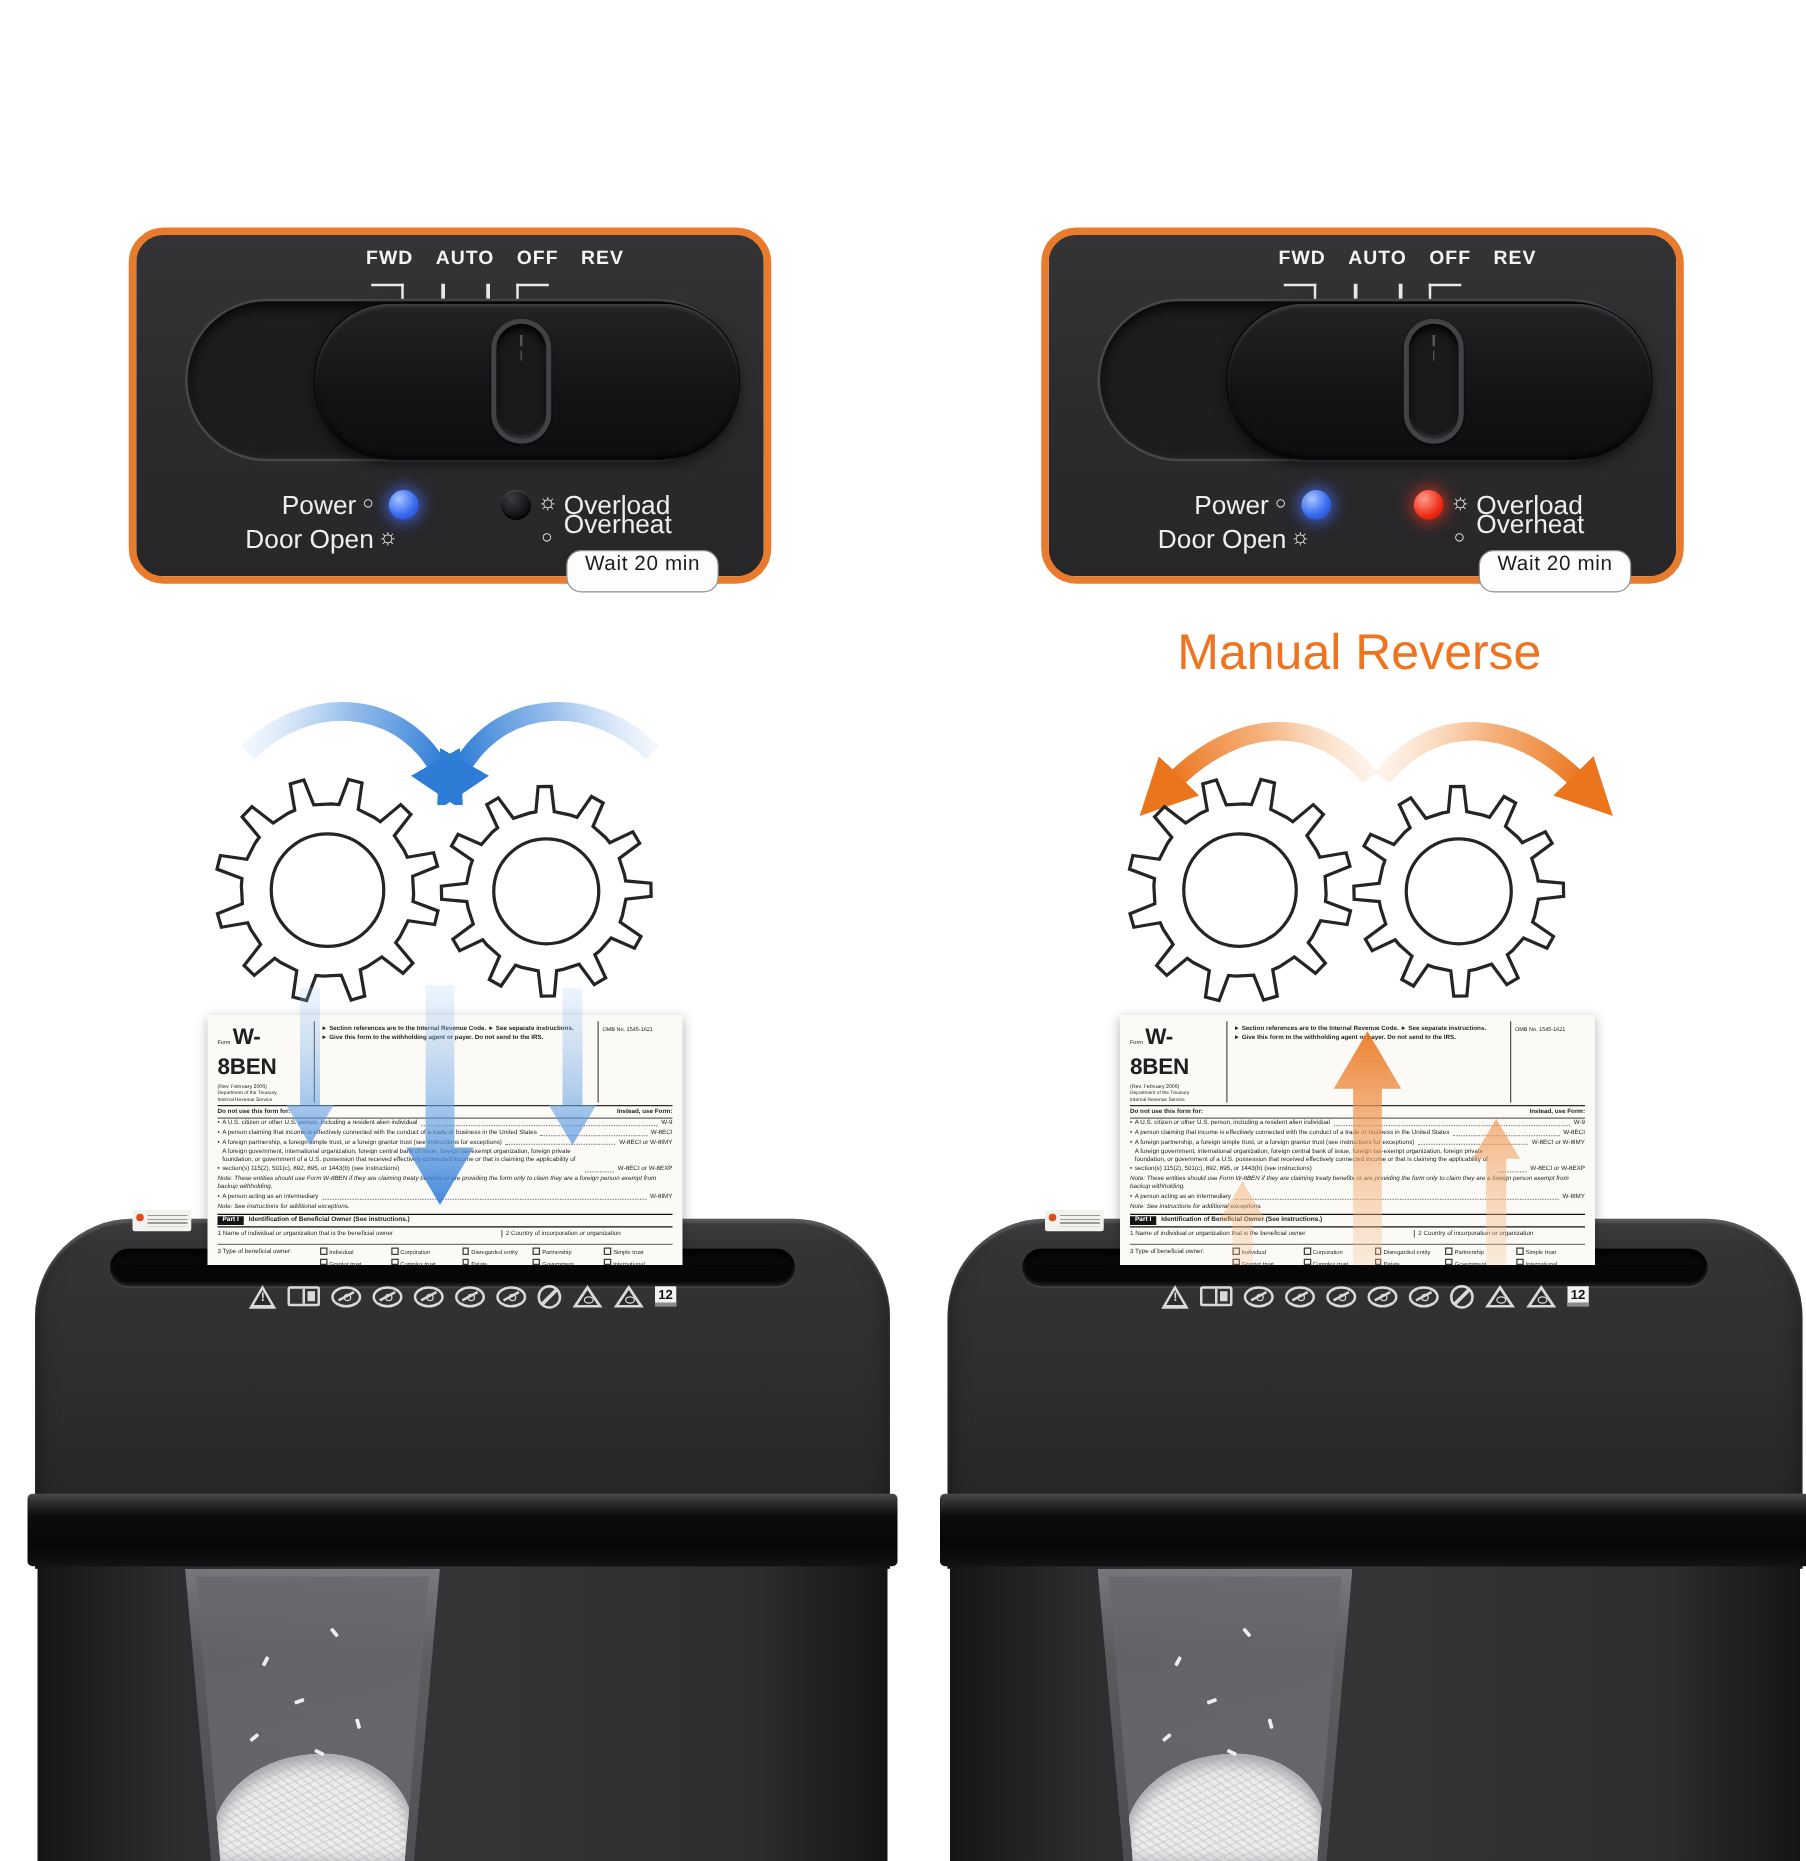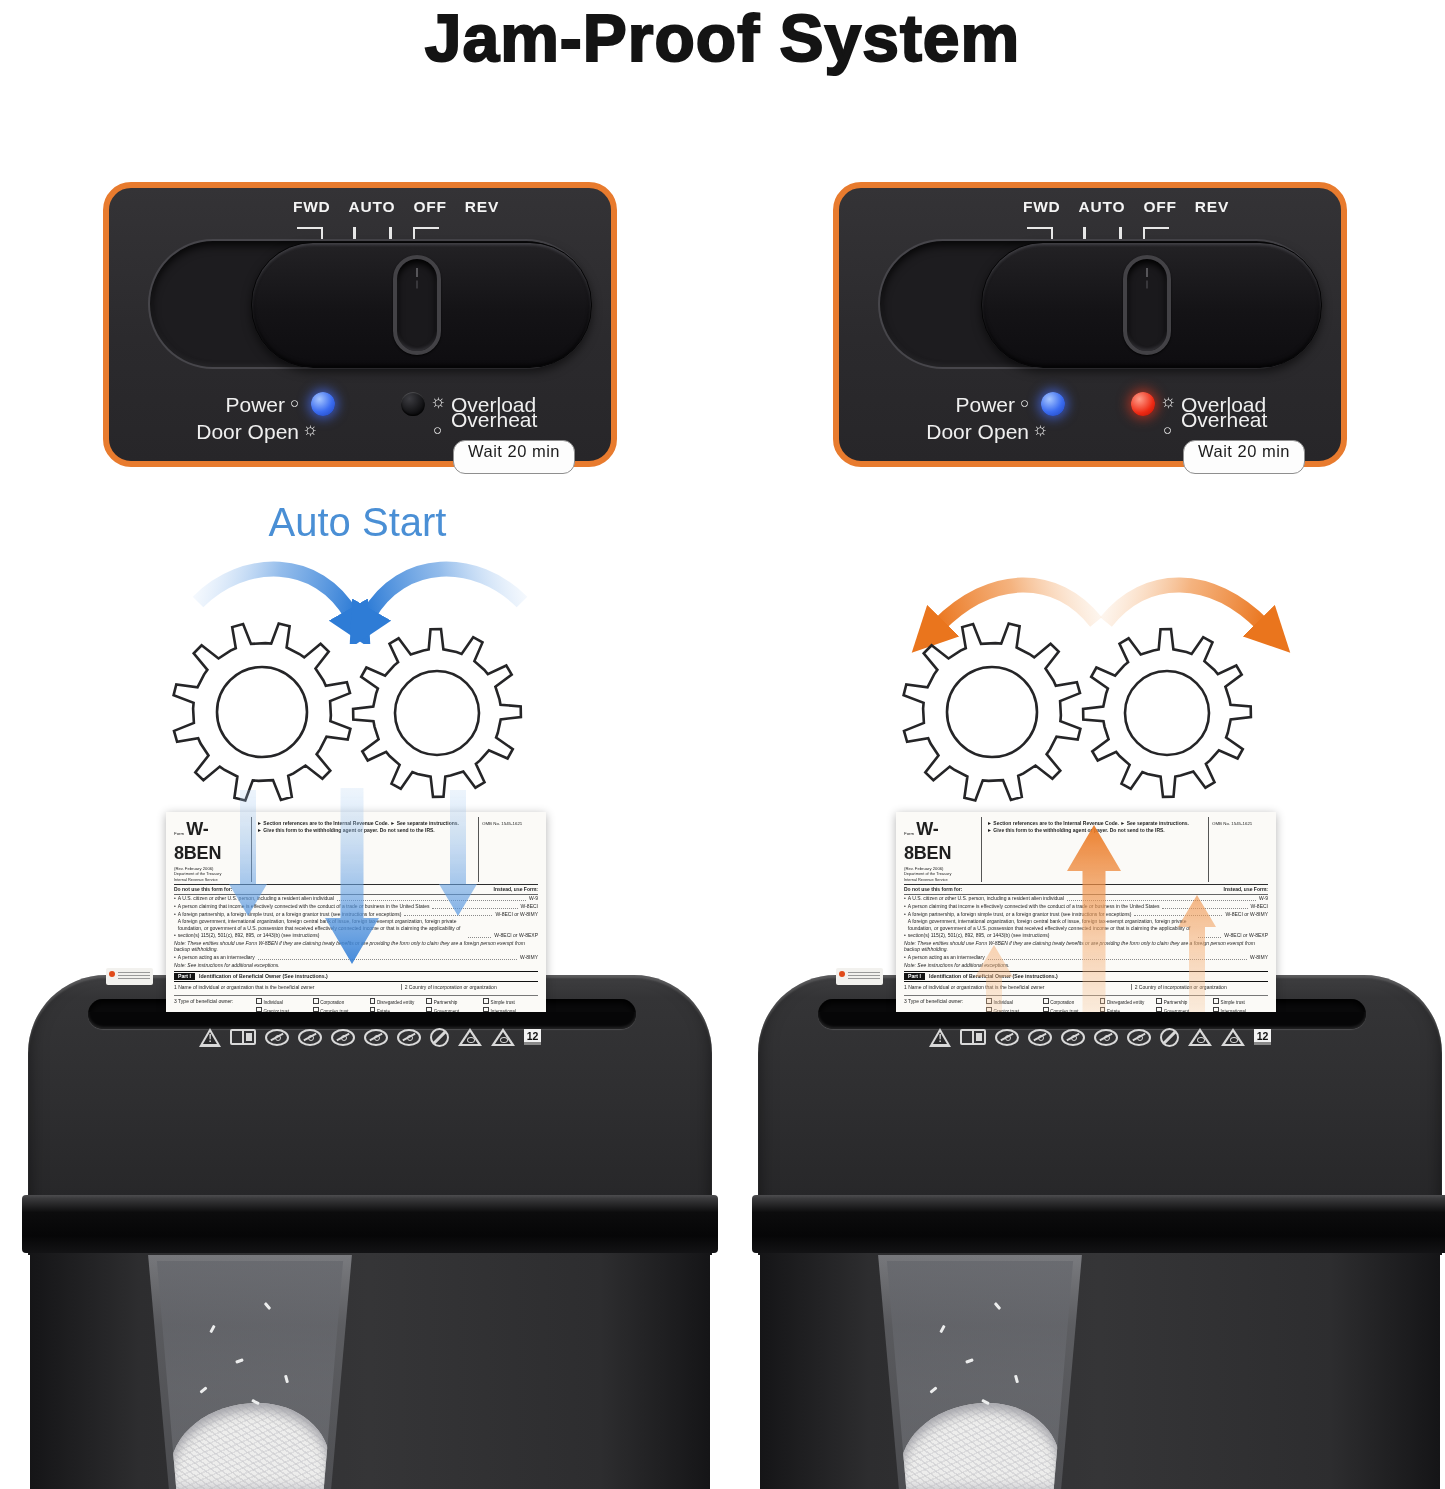--- a/index.html
+++ b/index.html
@@ -224,21 +224,20 @@
       <stop offset="0.9" style="stop-color:var(--c-arr-l)"></stop>
     </linearGradient>
     <linearGradient id="gFormUp" gradientUnits="userSpaceOnUse" x1="0" y1="35" x2="0" y2="228">
       <stop offset="0" style="stop-color:var(--c-arr-r)"></stop>
       <stop offset="1" stop-color="rgba(248,200,155,0.30)"></stop>
     </linearGradient>
   </defs>
 </svg>
 
 <div id="stage" data-interactable="false">
-  <div class="title" data-interactable="false">Jam-Proof System</div>
 
   <div class="unit unit--auto" data-interactable="false" style="left: 0px;">
 
     <div class="panel" data-interactable="false">
       <div class="modes" data-interactable="false">
         <span data-interactable="false">FWD</span>
         <span data-interactable="false">AUTO</span>
         <span data-interactable="false">OFF</span>
         <span data-interactable="false">REV</span>
       </div>
@@ -259,21 +258,20 @@
       <span class="pl-label lbl-door" data-interactable="false">Door Open</span>
       <span class="pl-glyph glyph-door-sun" data-interactable="false">☼</span>
       <div class="led led-overload" data-interactable="false"></div>
       <span class="pl-glyph glyph-ovl-sun" data-interactable="false">☼</span>
       <span class="pl-label lbl-overload" data-interactable="false">Overload</span>
       <span class="pl-glyph glyph-ovh-circle" data-interactable="false">○</span>
       <span class="pl-label lbl-overheat" data-interactable="false">Overheat</span>
       <div class="wait-badge" data-interactable="false">Wait 20 min</div>
     </div>
 
-    <div class="unit-caption" data-interactable="false">Auto Start</div>
 
     <svg class="arrows-converge only-auto" width="356" height="92" viewBox="0 0 356 92" data-interactable="false">
       <path d="M 16,50 C 62,4 136,4 170,64" fill="none" stroke="url(#gArrL1)" stroke-width="15" marker-end="url(#mArrL)"></path>
       <path d="M 340,50 C 294,4 220,4 186,64" fill="none" stroke="url(#gArrL2)" stroke-width="15" marker-end="url(#mArrL)"></path>
     </svg>
 
     <svg class="gears-svg" width="365" height="196" viewBox="0 0 365 196" data-interactable="false">
       <path fill="#ffffff" stroke="#252527" stroke-width="2.6" data-interactable="false" d="M165.9,99.4L165.4,105.2L185.4,112.7L182.7,123.6L161.5,120.6L155.0,133.4L151.6,138.2L165.3,154.6L157.4,162.7L140.5,149.5L128.5,157.4L123.2,159.8L126.8,180.9L115.9,184.0L108.0,164.1L93.6,164.9L87.8,164.4L80.3,184.4L69.4,181.7L72.4,160.5L59.6,154.0L54.8,150.6L38.4,164.3L30.3,156.4L43.5,139.5L35.6,127.5L33.2,122.2L12.1,125.8L9.0,114.9L28.9,107.0L28.1,92.6L28.6,86.8L8.6,79.3L11.3,68.4L32.5,71.4L39.0,58.6L42.4,53.8L28.7,37.4L36.6,29.3L53.5,42.5L65.5,34.6L70.8,32.2L67.2,11.1L78.1,8.0L86.0,27.9L100.4,27.1L106.2,27.6L113.7,7.6L124.6,10.3L121.6,31.5L134.4,38.0L139.2,41.4L155.6,27.7L163.7,35.6L150.5,52.5L158.4,64.5L160.8,69.8L181.9,66.2L185.0,77.1L165.1,85.0Z"></path>
       <circle cx="97" cy="96" r="45" fill="none" stroke="#252527" stroke-width="2.6" data-interactable="false"></circle>
       <path fill="#ffffff" stroke="#252527" stroke-width="2.6" data-interactable="false" d="M332.9,116.5L331.1,121.6L347.8,133.2L342.6,142.5L323.9,134.4L315.0,144.4L310.9,147.8L319.5,166.3L310.4,171.7L298.3,155.4L285.6,159.5L280.3,160.5L278.5,180.7L268.0,180.9L265.6,160.7L252.5,157.9L247.4,156.1L235.8,172.8L226.5,167.6L234.6,148.9L224.6,140.0L221.2,135.9L202.7,144.5L197.3,135.4L213.6,123.3L209.5,110.6L208.5,105.3L188.3,103.5L188.1,93.0L208.3,90.6L211.1,77.5L212.9,72.4L196.2,60.8L201.4,51.5L220.1,59.6L229.0,49.6L233.1,46.2L224.5,27.7L233.6,22.3L245.7,38.6L258.4,34.5L263.7,33.5L265.5,13.3L276.0,13.1L278.4,33.3L291.5,36.1L296.6,37.9L308.2,21.2L317.5,26.4L309.4,45.1L319.4,54.0L322.8,58.1L341.3,49.5L346.7,58.6L330.4,70.7L334.5,83.4L335.5,88.7L355.7,90.5L355.9,101.0L335.7,103.4Z"></path>
@@ -424,20 +422,21 @@
       <span class="pl-label lbl-door" data-interactable="false">Door Open</span>
       <span class="pl-glyph glyph-door-sun" data-interactable="false">☼</span>
       <div class="led led-overload" data-interactable="false"></div>
       <span class="pl-glyph glyph-ovl-sun" data-interactable="false">☼</span>
       <span class="pl-label lbl-overload" data-interactable="false">Overload</span>
       <span class="pl-glyph glyph-ovh-circle" data-interactable="false">○</span>
       <span class="pl-label lbl-overheat" data-interactable="false">Overheat</span>
       <div class="wait-badge" data-interactable="false">Wait 20 min</div>
     </div>
 
+    <div class="unit-caption" data-interactable="false">Manual Reverse</div>
 
     <svg class="arrows-diverge only-rev" width="392" height="88" viewBox="0 0 392 88" data-interactable="false">
       <path d="M 190,52 C 150,2 85,2 32,56" fill="none" stroke="url(#gArrR1)" stroke-width="15" marker-end="url(#mArrR)"></path>
       <path d="M 200,52 C 240,2 305,2 358,56" fill="none" stroke="url(#gArrR2)" stroke-width="15" marker-end="url(#mArrR)"></path>
     </svg>
 
     <svg class="gears-svg" width="365" height="196" viewBox="0 0 365 196" data-interactable="false">
       <path fill="#ffffff" stroke="#252527" stroke-width="2.6" data-interactable="false" d="M165.9,99.4L165.4,105.2L185.4,112.7L182.7,123.6L161.5,120.6L155.0,133.4L151.6,138.2L165.3,154.6L157.4,162.7L140.5,149.5L128.5,157.4L123.2,159.8L126.8,180.9L115.9,184.0L108.0,164.1L93.6,164.9L87.8,164.4L80.3,184.4L69.4,181.7L72.4,160.5L59.6,154.0L54.8,150.6L38.4,164.3L30.3,156.4L43.5,139.5L35.6,127.5L33.2,122.2L12.1,125.8L9.0,114.9L28.9,107.0L28.1,92.6L28.6,86.8L8.6,79.3L11.3,68.4L32.5,71.4L39.0,58.6L42.4,53.8L28.7,37.4L36.6,29.3L53.5,42.5L65.5,34.6L70.8,32.2L67.2,11.1L78.1,8.0L86.0,27.9L100.4,27.1L106.2,27.6L113.7,7.6L124.6,10.3L121.6,31.5L134.4,38.0L139.2,41.4L155.6,27.7L163.7,35.6L150.5,52.5L158.4,64.5L160.8,69.8L181.9,66.2L185.0,77.1L165.1,85.0Z"></path>
       <circle cx="97" cy="96" r="45" fill="none" stroke="#252527" stroke-width="2.6" data-interactable="false"></circle>
       <path fill="#ffffff" stroke="#252527" stroke-width="2.6" data-interactable="false" d="M332.9,116.5L331.1,121.6L347.8,133.2L342.6,142.5L323.9,134.4L315.0,144.4L310.9,147.8L319.5,166.3L310.4,171.7L298.3,155.4L285.6,159.5L280.3,160.5L278.5,180.7L268.0,180.9L265.6,160.7L252.5,157.9L247.4,156.1L235.8,172.8L226.5,167.6L234.6,148.9L224.6,140.0L221.2,135.9L202.7,144.5L197.3,135.4L213.6,123.3L209.5,110.6L208.5,105.3L188.3,103.5L188.1,93.0L208.3,90.6L211.1,77.5L212.9,72.4L196.2,60.8L201.4,51.5L220.1,59.6L229.0,49.6L233.1,46.2L224.5,27.7L233.6,22.3L245.7,38.6L258.4,34.5L263.7,33.5L265.5,13.3L276.0,13.1L278.4,33.3L291.5,36.1L296.6,37.9L308.2,21.2L317.5,26.4L309.4,45.1L319.4,54.0L322.8,58.1L341.3,49.5L346.7,58.6L330.4,70.7L334.5,83.4L335.5,88.7L355.7,90.5L355.9,101.0L335.7,103.4Z"></path>

